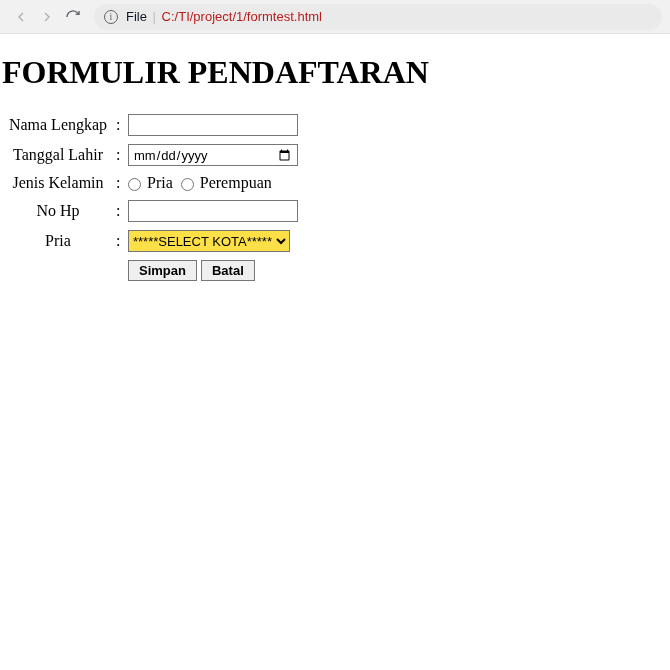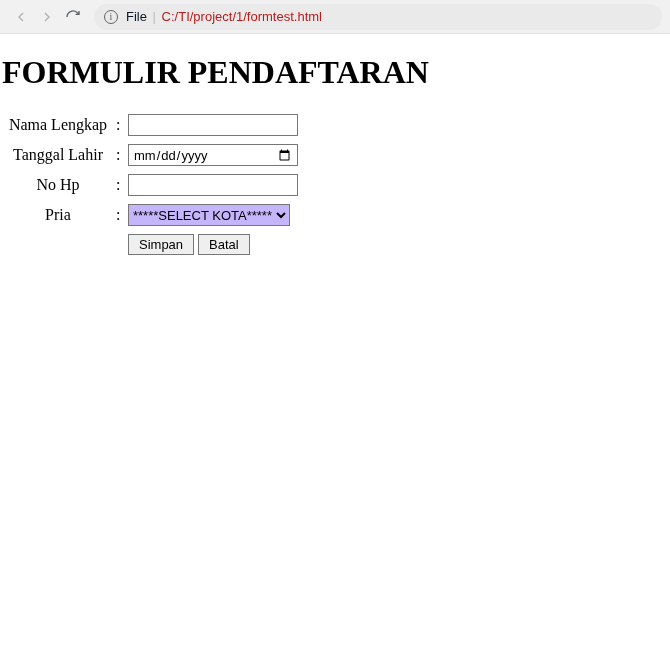--- a/index.html
+++ b/index.html
@@ -84,38 +84,39 @@
     font-family: Arial, sans-serif;
     font-size: 13px;
     border: 1px solid #767676;
     resize: both;
   }
   select {
     font-family: Arial, sans-serif;
     font-size: 13px;
     height: 22px;
     border: 1px solid #767676;
-    background: #c4b5fd;
+    background: #fde047;
   }
   .radio-group label {
     font-family: "Times New Roman", serif;
     font-size: 16px;
     margin-right: 4px;
   }
   input[type="radio"] {
     margin: 0 2px 0 0;
     vertical-align: middle;
   }
   button.form-btn {
     font-family: Arial, sans-serif;
     font-size: 13px;
     padding: 2px 10px;
     background: #efefef;
     border: 1px solid #767676;
     cursor: pointer;
+    font-weight: bold;
   }
 </style>
 </head>
 <body>
 
 <div class="browser-bar">
   <div class="nav-btn disabled">
     <svg width="16" height="16" viewBox="0 0 24 24" fill="none" stroke="currentColor" stroke-width="2">
         <polyline points="15 18 9 12 15 6"></polyline>
       </svg>
@@ -150,20 +151,34 @@
       <td class="lbl">Nama Lengkap</td>
       <td class="colon">:</td>
       <td><input type="text" style=""></td>
     </tr>
     <tr>
       <td class="lbl">Tanggal Lahir</td>
       <td class="colon">:</td>
       <td><input type="date" placeholder="mm/dd/yyyy" style=""></td>
     </tr>
     <tr>
+      <td class="lbl">Jenis Kelamin</td>
+      <td class="colon">:</td>
+      <td class="radio-group">
+        <label>
+          <input type="radio" name="jk" style="">
+          <span>Pria</span>
+        </label>
+        <label>
+          <input type="radio" name="jk" style="">
+          <span>Perempuan</span>
+        </label>
+      </td>
+    </tr>
+    <tr>
       <td class="lbl">No Hp</td>
       <td class="colon">:</td>
       <td><input type="text" style=""></td>
     </tr>
     <tr>
       <td class="lbl">Pria</td>
       <td class="colon">:</td>
       <td>
         <select>
           <option>*****SELECT KOTA*****</option>

